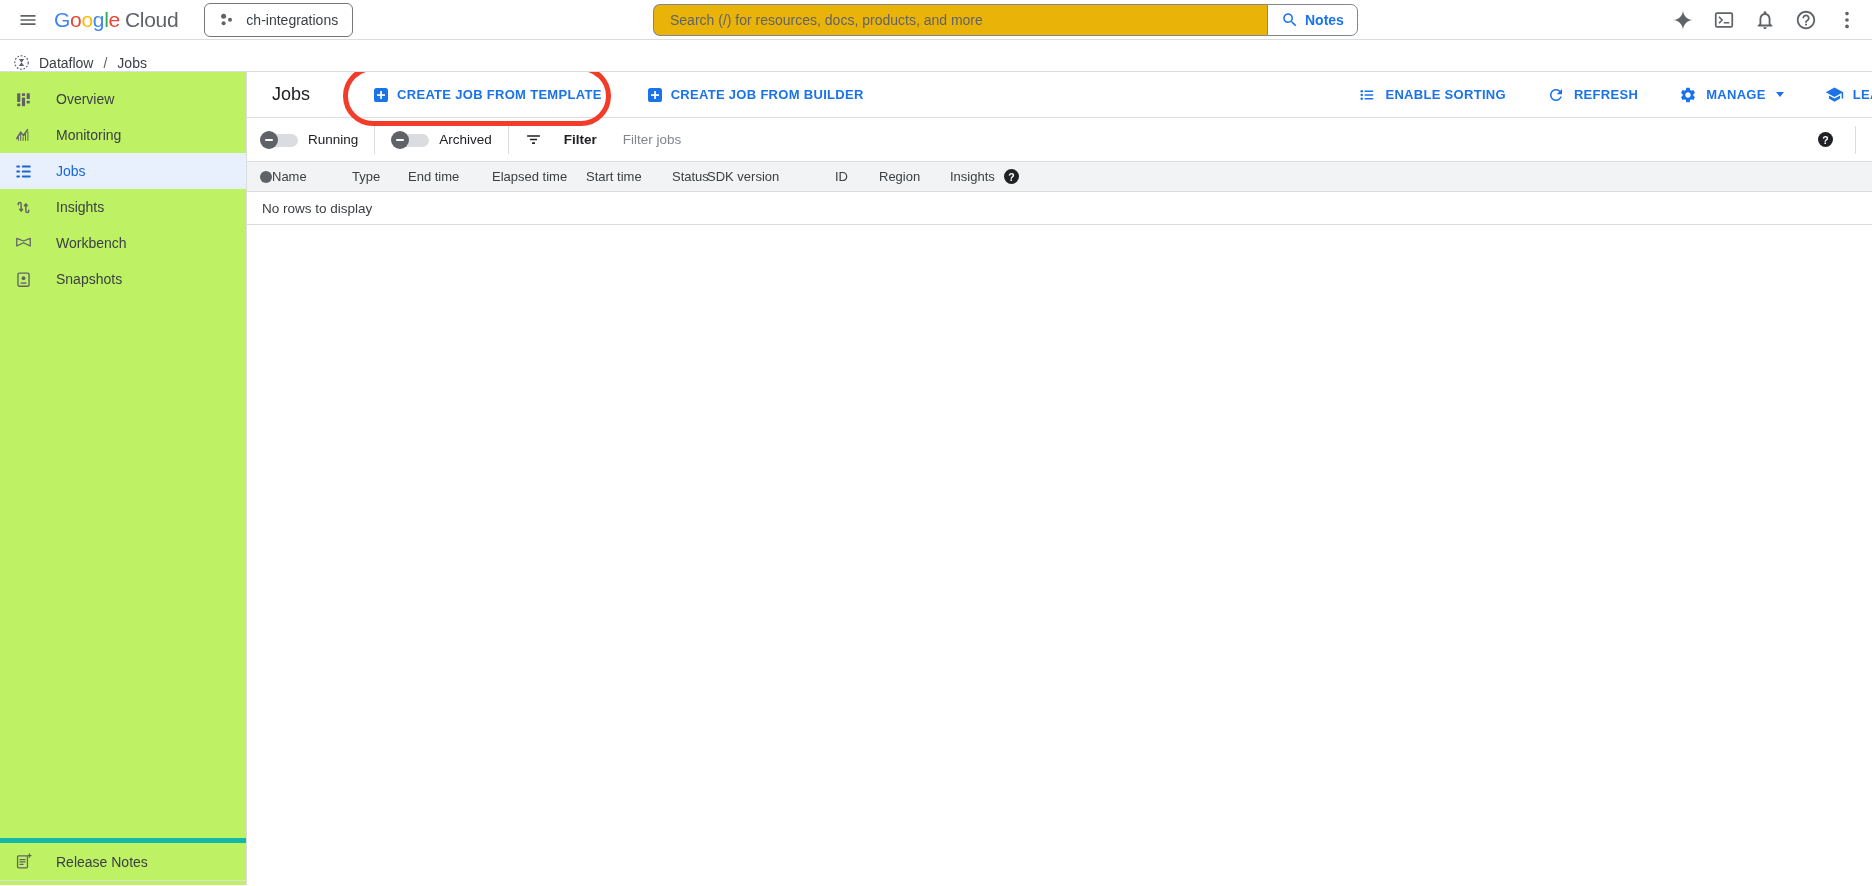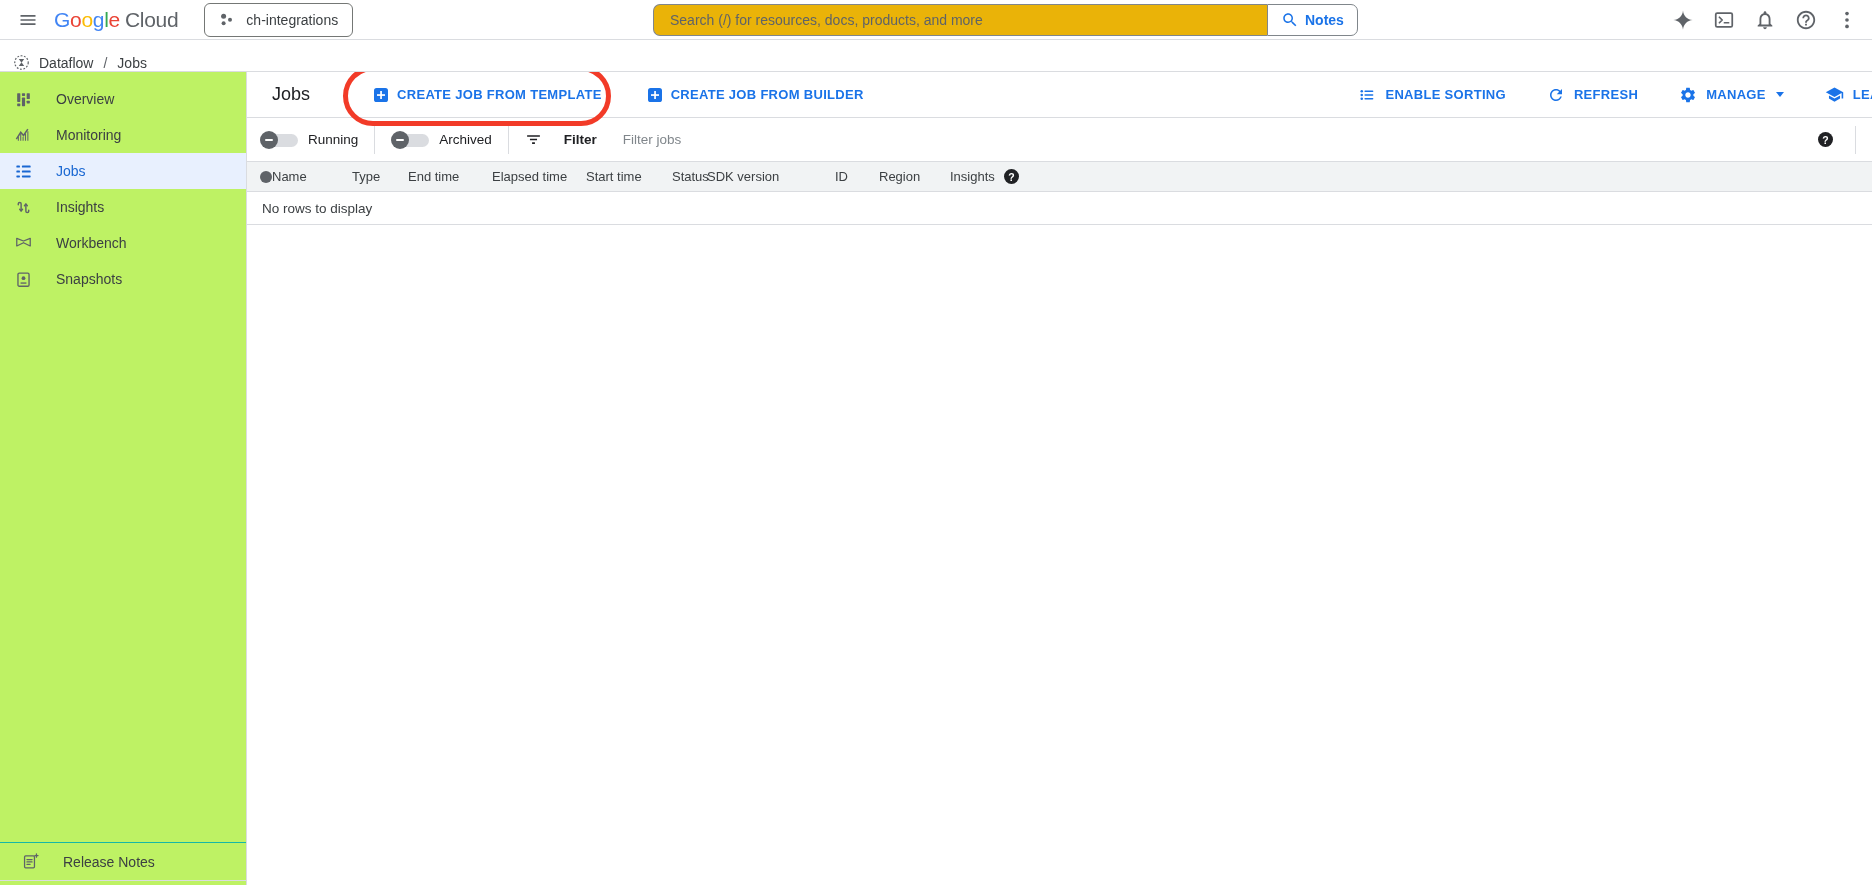--- a/index.html
+++ b/index.html
@@ -28,21 +28,21 @@
   .breadcrumb { height:32px; display:flex; align-items:flex-end; padding-left:13px; gap:9px; border-bottom:1px solid #dadce0; font-size:14px; color:#3c4043; background:#fff; }
   .breadcrumb .sep { color:#5f6368; padding:0 1px; }
   .crumb-link { cursor:pointer; }
 
   
   .content { display:flex; height:813px; }
   .sidebar { width:247px; border-right:1px solid #dadce0; display:flex; flex-direction:column; padding-top:9px; background:#bef264; flex:none; }
   .nav-item { height:36px; display:flex; align-items:center; padding-left:13px; font-size:14px; color:#3c4043; cursor:pointer; }
   .nav-item .nav-ic { width:20px; height:20px; margin-right:23px; flex:none; display:flex; align-items:center; justify-content:center; }
   .nav-item.selected { background:#e8f0fe; color:#1967d2; }
-  .sidebar-footer { margin-top:auto; margin-bottom:4px; border-top:1px solid #14b8a6; border-bottom:1px solid #dadce0;padding-left:7px; }
+  .sidebar-footer { margin-top:auto; margin-bottom:4px; border-top:5px solid #14b8a6; border-bottom:1px solid #dadce0; }
   .sidebar-footer .nav-item { height:37px; }
 
   .main { flex:1; position:relative; overflow:hidden; background:#fff; }
 
   
   .action-row { height:46px; display:flex; align-items:center; padding-left:25px; border-bottom:1px solid #dadce0; position:relative; }
   .page-title { font-size:18px; color:#202124; }
   .create-btn { display:flex; align-items:center; gap:9px; color:#1a73e8; font-size:13px; font-weight:bold; letter-spacing:0.3px; cursor:pointer; background:none; border:none; font-family:inherit; }
   .btn-template { margin-left:64px; }
   .btn-builder { margin-left:46px; }

